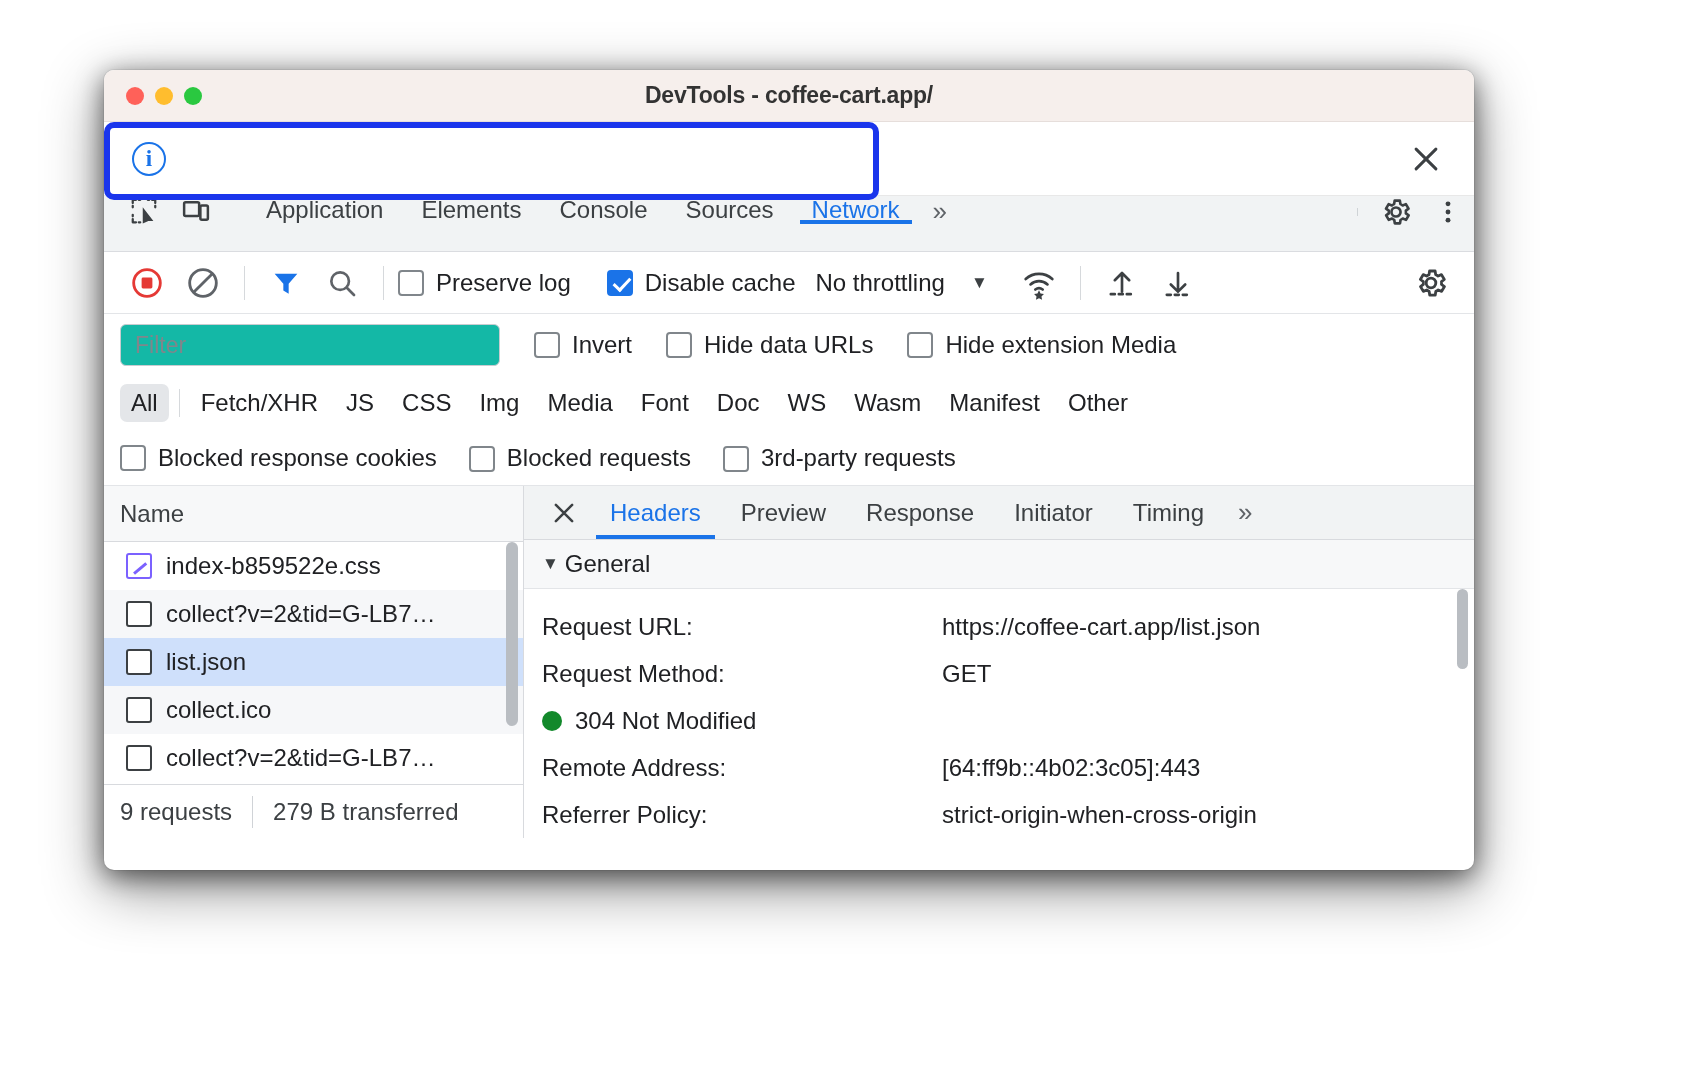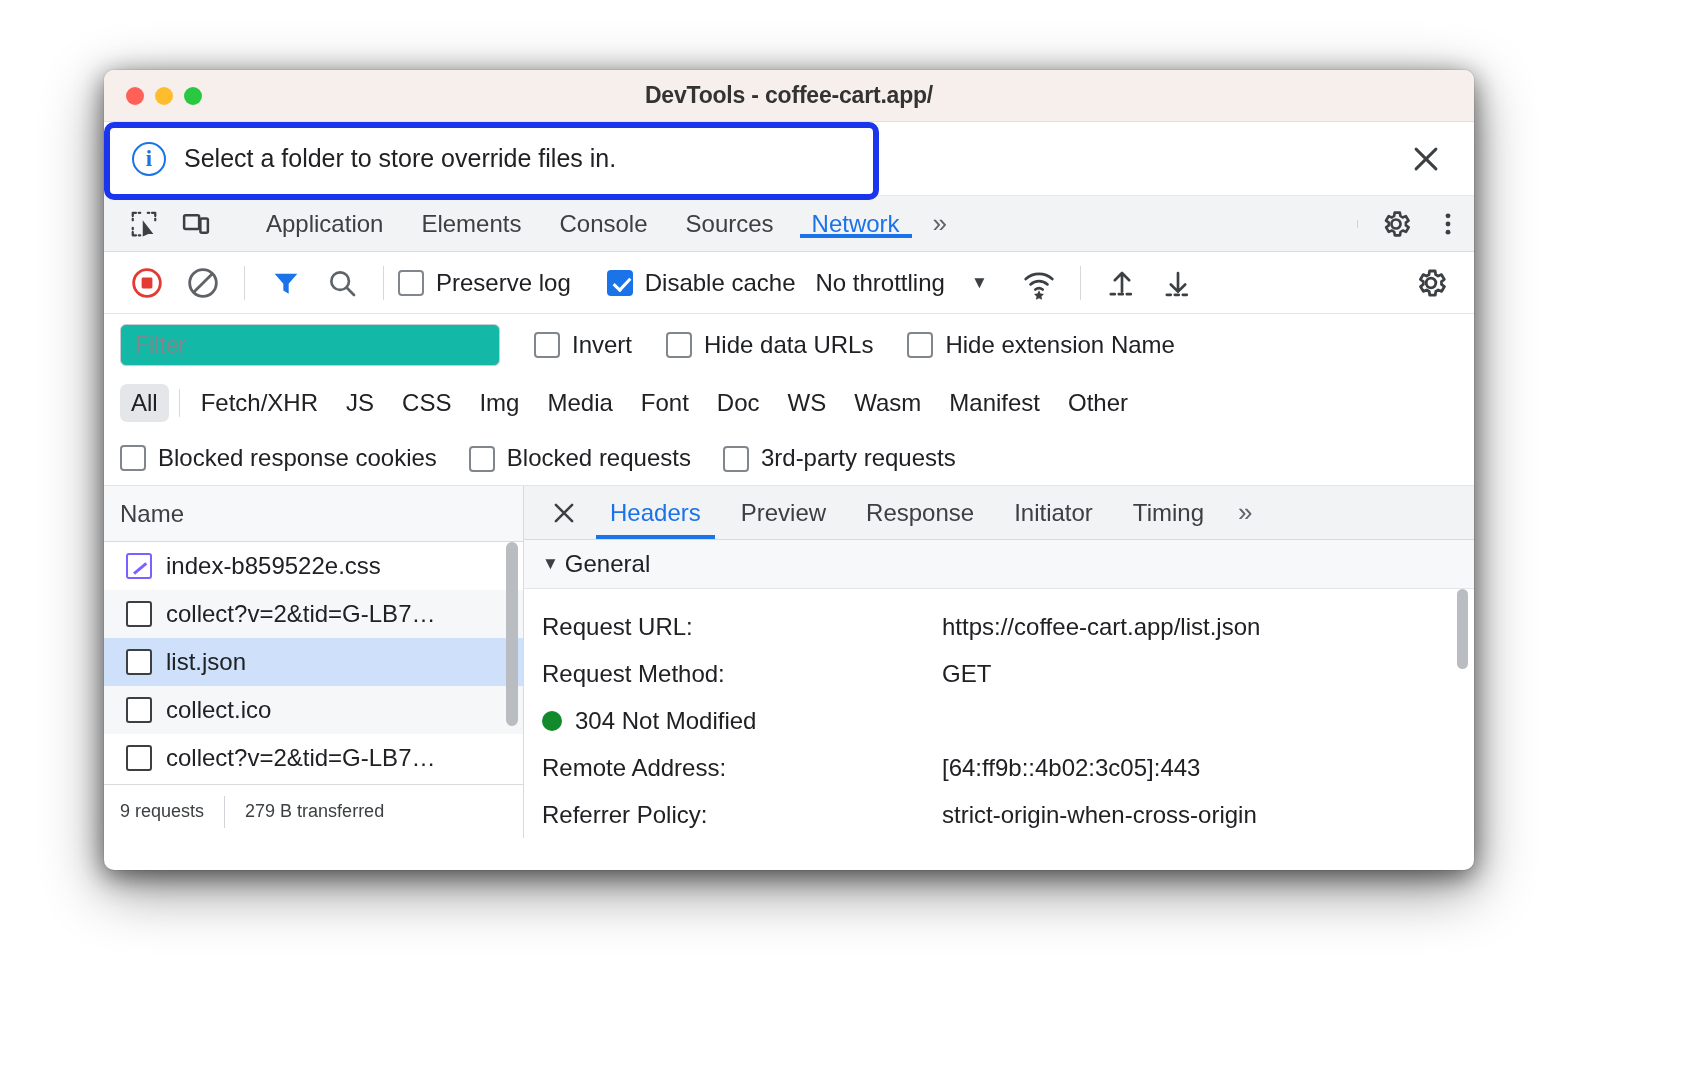--- a/index.html
+++ b/index.html
@@ -123,21 +123,21 @@
     pointer-events: none;
     z-index: 40;
   }
 
   
   .tabbar {
     height: 56px;
     background: #f1f3f4;
     border-bottom: 1px solid #dadce0;
     display: flex;
-    align-items: center;
+    align-items: flex-start;
     padding-left: 14px;
   }
   .tb-icon {
     width: 52px;
     display: flex; align-items: center; justify-content: center;
     cursor: pointer;
     color: #3c4043;
   }
   .tb-sep {
     width: 1px;
@@ -357,21 +357,21 @@
     height: 184px;
     background: #b9bdc2;
     border-radius: 6px;
   }
   .statusbar {
     height: 54px;
     border-top: 1px solid #d8dade;
     display: flex;
     align-items: center;
     padding-left: 16px;
-    font-size: 18px;
+    font-size: 24px;
     color: #3c4043;
     background: #ffffff;
     white-space: nowrap;
   }
   .statusbar .sb-sep {
     width: 1px; height: 32px;
     background: #d0d3d7;
     margin: 0 20px;
   }
 
@@ -474,21 +474,20 @@
       <div class="traffic">
         <span class="dot red"></span>
         <span class="dot yellow"></span>
         <span class="dot green"></span>
       </div>
       <div class="title-text">DevTools - coffee-cart.app/</div>
     </div>
 
     <div class="banner">
       <div class="info-icon">i</div>
-      <div class="banner-text">Select a folder to store override files in.</div>
       <div class="banner-close">
         <svg width="34" height="34" viewBox="0 0 24 24" aria-hidden="true">
           <path d="M5 5 L19 19 M19 5 L5 19" stroke="#3c4043" stroke-width="2.1" fill="none" stroke-linecap="round"></path>
         </svg>
       </div>
     </div>
 
     <div class="tabbar">
       <div class="tb-icon">
         <svg width="30" height="30" viewBox="0 0 24 24" aria-hidden="true">
@@ -605,21 +604,21 @@
       <div class="cb-label">
         <span class="cbox"></span>
         <span>Invert</span>
       </div>
       <div class="cb-label">
         <span class="cbox"></span>
         <span>Hide data URLs</span>
       </div>
       <div class="cb-label">
         <span class="cbox"></span>
-        <span>Hide extension Name</span>
+        <span>Hide extension Media</span>
       </div>
     </div>
 
     <div class="typerow">
       <span class="type-pill active">All</span>
       <span class="type-sep"></span>
       <span class="type-pill">Fetch/XHR</span>
       <span class="type-pill">JS</span>
       <span class="type-pill">CSS</span>
       <span class="type-pill">Img</span>

